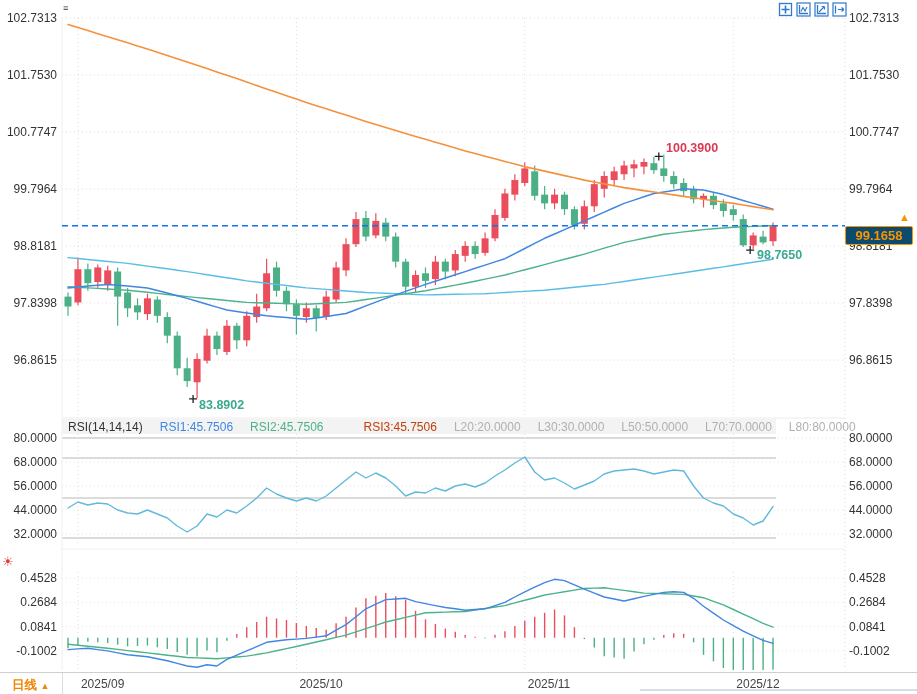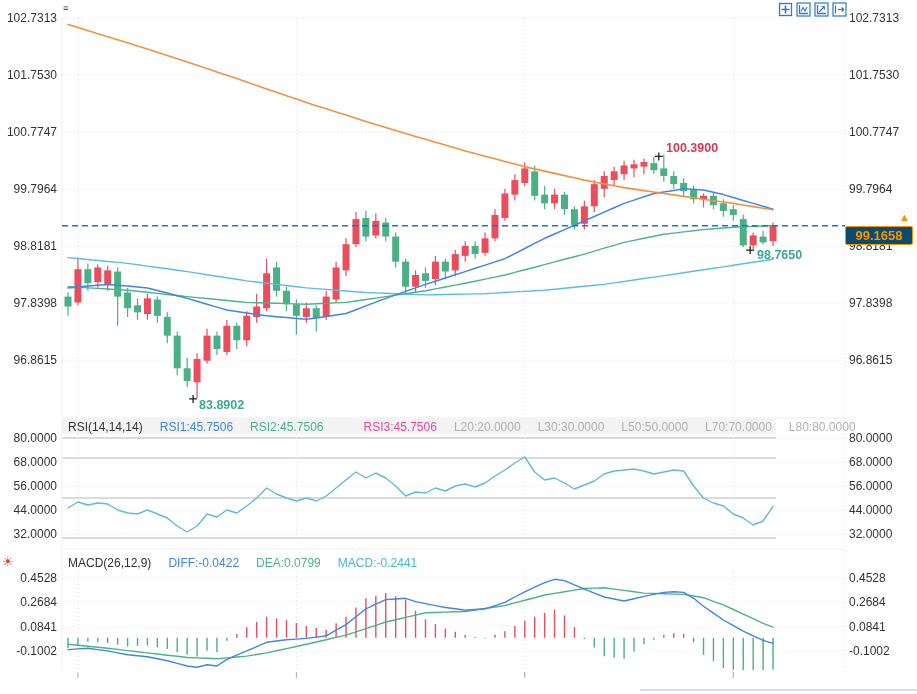--- a/index.html
+++ b/index.html
@@ -6,21 +6,21 @@
   .stage{position:relative;width:917px;height:694px;background:#fff;overflow:hidden;}
   svg#chart-svg{position:absolute;left:0;top:0;}
   .hdr{position:absolute;left:66px;top:0;height:17px;display:flex;align-items:center;gap:9px;font-size:13px;white-space:nowrap;z-index:6;background:#fff;padding-right:6px;}
   .c-title{color:#1a1a1a;font-weight:bold;}
   .c-period{color:#f08300;font-weight:bold;}
   .c-dark{color:#333;}
   .c-ma20{color:#4186e0;}
   .c-ma50{color:#4cb389;}
   .c-ma100{color:#5bbde6;}
   .c-ma200{color:#f5913d;}
-  .c-rsi3{color:#ec4899;padding-left:23px;}
+  .c-rsi3{color:#c2410c;padding-left:23px;}
   .c-gray{color:#b0b0b0;text-align:center;}
   .c-macd{color:#45b8d9;}
   .plus-ico{color:#f0a050;font-size:13px;line-height:13px;}
   .tools{position:absolute;right:70px;top:2px;display:flex;gap:3px;z-index:6;}
   .tools .tico{width:15px;height:15px;display:block;cursor:pointer;}
   .legend{position:absolute;display:flex;gap:17px;font-size:12px;white-space:nowrap;z-index:5;align-items:center;}
   .band{position:absolute;left:62px;width:714px;height:15px;background:#f3f3f3;z-index:4;}
   .ticklbl{position:absolute;font-size:12px;color:#333;z-index:3;}
   .ticklbl.left{left:0;width:57px;text-align:right;}
   .ticklbl.right{left:849px;text-align:left;}
@@ -350,26 +350,20 @@
     <span class="c-ma20">RSI1:45.7506</span>
     <span class="c-ma50">RSI2:45.7506</span>
     <span class="c-rsi3">RSI3:45.7506</span>
     <span class="c-gray">L20:20.0000</span>
     <span class="c-gray">L30:30.0000</span>
     <span class="c-gray">L50:50.0000</span>
     <span class="c-gray">L70:70.0000</span>
     <span class="c-gray">L80:80.0000</span>
   </div>
 
-  <div class="legend" style="left:68px;top:556px;">
-    <span class="c-dark">MACD(26,12,9)</span>
-    <span class="c-ma20">DIFF:-0.0422</span>
-    <span class="c-ma50">DEA:0.0799</span>
-    <span class="c-macd">MACD:-0.2441</span>
-  </div>
 
   <div class="anno hi" style="left:666px;top:141px;">100.3900</div>
   <div class="anno lo" style="left:199px;top:398px;">83.8902</div>
   <div class="anno lo" style="left:757px;top:248px;">98.7650</div>
   <div class="price-tag">99.1658</div>
   <div class="price-arrow">▲</div>
   <div class="live-ico">☀</div>
   <div class="menu-ico">≡</div>
 
   <div id="labels">
@@ -400,15 +394,23 @@
       <div class="ticklbl left" style="top: 571.253px;">0.4528</div>
       <div class="ticklbl right" style="top: 571.253px;">0.4528</div>
       <div class="ticklbl left" style="top: 595.483px;">0.2684</div>
       <div class="ticklbl right" style="top: 595.483px;">0.2684</div>
       <div class="ticklbl left" style="top: 619.7px;">0.0841</div>
       <div class="ticklbl right" style="top: 619.7px;">0.0841</div>
       <div class="ticklbl left" style="top: 643.917px;">-0.1002</div>
       <div class="ticklbl right" style="top: 643.917px;">-0.1002</div>
     </div>
 
+  <div class="footer">
+    <span class="period-ctl">
+      <span>日线</span>
+      <span class="arr">▲</span>
+    </span>
+    <span class="fsep"></span>
+    <span id="datelabels"><span class="datelbl" style="left: 80.93px;">2025/09</span><span class="datelbl" style="left: 299.39px;">2025/10</span><span class="datelbl" style="left: 527.78px;">2025/11</span><span class="datelbl" style="left: 736.31px;">2025/12</span></span>
+  </div>
 
   <div class="scrollline"></div>
 </div>
 
 </body></html>

